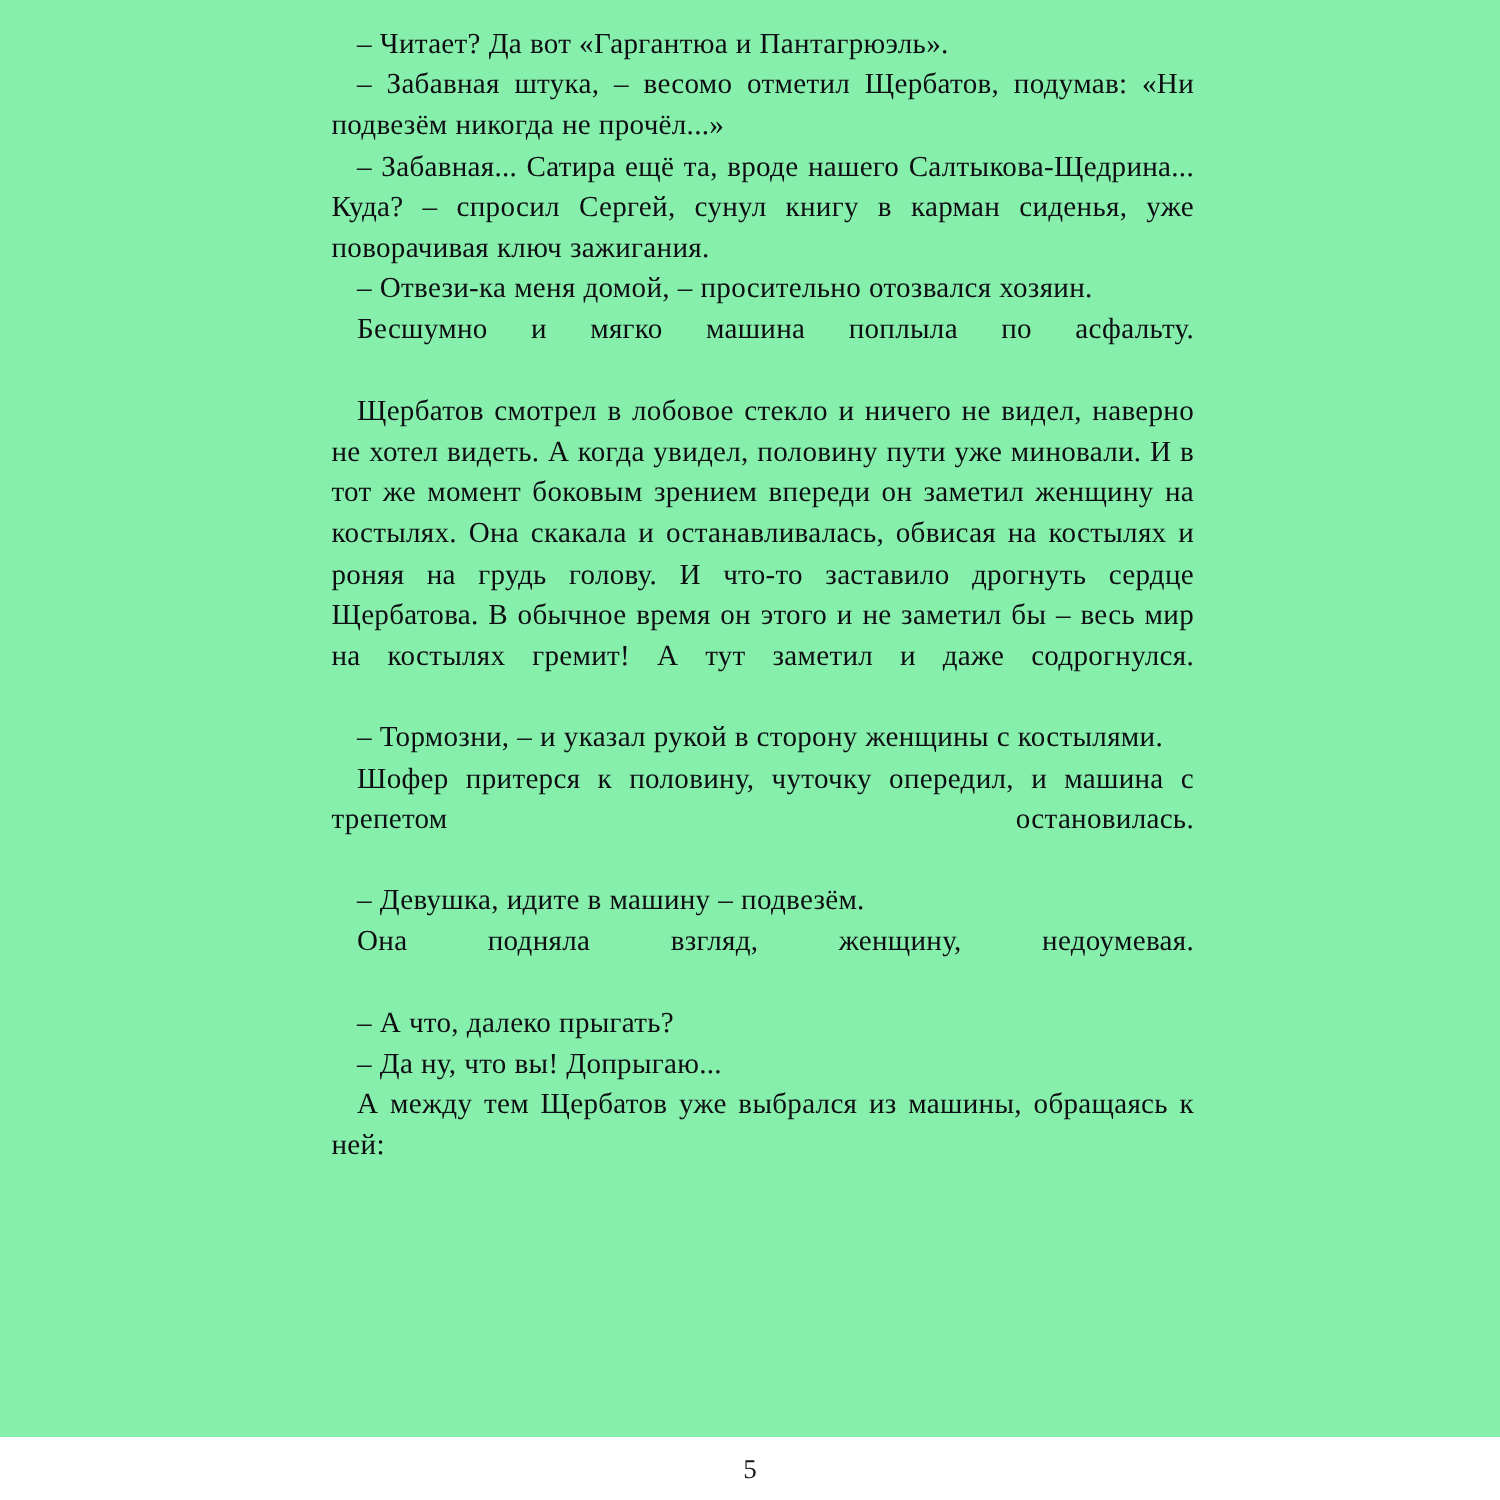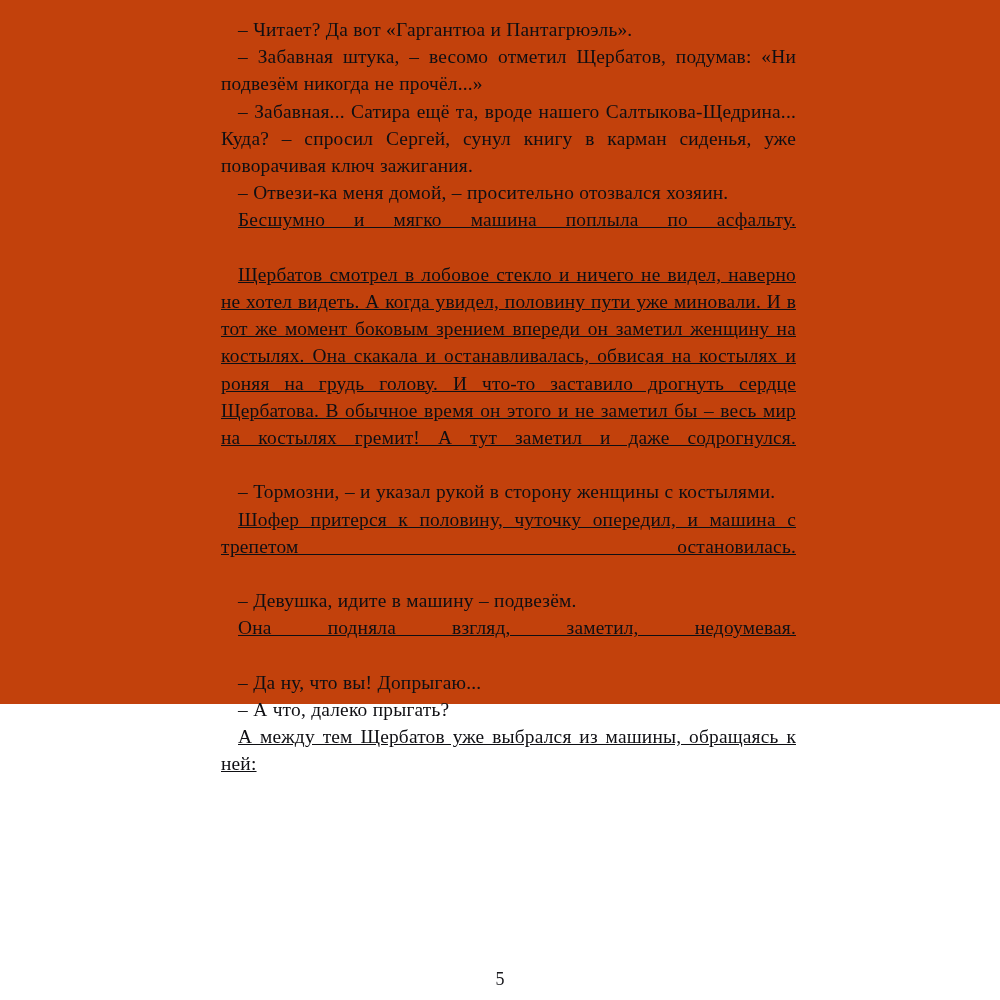--- a/index.html
+++ b/index.html
@@ -13,22 +13,22 @@
     height: 1000px;
     overflow: hidden;
     font-family: "Liberation Serif", "DejaVu Serif", serif;
     color: #101014;
     -webkit-font-smoothing: antialiased;
   }
 
   #page {
     position: relative;
     width: 1000px;
-    height: 704px;
-    background: #c2410c;
+    height: 958px;
+    background: #86efac;
   }
 
   
   #text-block {
     position: absolute;
     left: 221px;
     top: 16px;
     width: 575px;
     text-align: justify;
     text-justify: inter-word;
@@ -36,21 +36,20 @@
     line-height: 27.2px;
     letter-spacing: 0.01em;
     word-spacing: 0.012em;
     color: #0f0f13;
   }
 
   .para {
     margin: 0;
     text-indent: 17px;
     text-align: justify;
-    text-decoration: underline;
   }
 
   
   .para:after {
     content: "";
     display: inline-block;
     width: 100%;
   }
   .para {
     text-align-last: left;
@@ -85,21 +84,21 @@
 
   <p class="dialogue">– Читает? Да вот «Гаргантюа и Пантагрюэль».</p>
       <p class="dialogue">– Забавная штука, – весомо отметил Щербатов, подумав: «Ни подвезём никогда не прочёл...»</p>
       <p class="dialogue">– Забавная... Сатира ещё та, вроде нашего Салтыкова-Щедрина... Куда? – спросил Сергей, сунул книгу в карман сиденья, уже поворачивая ключ зажигания.</p>
       <p class="dialogue">– Отвези-ка меня домой, – просительно отозвался хозяин.</p>
       <p class="para">Бесшумно и мягко машина поплыла по асфальту.</p>
       <p class="para">Щербатов смотрел в лобовое стекло и ничего не видел, наверно не хотел видеть. А когда увидел, половину пути уже миновали. И в тот же момент боковым зрением впереди он заметил женщину на костылях. Она скакала и останавливалась, обвисая на костылях и роняя на грудь голову. И что-то заставило дрогнуть сердце Щербатова. В обычное время он этого и не заметил бы – весь мир на костылях гремит! А тут заметил и даже содрогнулся.</p>
       <p class="dialogue">– Тормозни, – и указал рукой в сторону женщины с костылями.</p>
       <p class="para">Шофер притерся к половину, чуточку опередил, и машина с трепетом остановилась.</p>
       <p class="dialogue">– Девушка, идите в машину – подвезём.</p>
-      <p class="para">Она подняла взгляд, заметил, недоумевая.</p>
+      <p class="para">Она подняла взгляд, женщину, недоумевая.</p>
+      <p class="dialogue">– А что, далеко прыгать?</p>
       <p class="dialogue">– Да ну, что вы! Допрыгаю...</p>
-      <p class="dialogue">– А что, далеко прыгать?</p>
       <p class="para">А между тем Щербатов уже выбрался из машины, обращаясь к ней:</p>
     </div>
 
   <div id="page-number">5</div>
 
 </div>
 
 </body></html>

